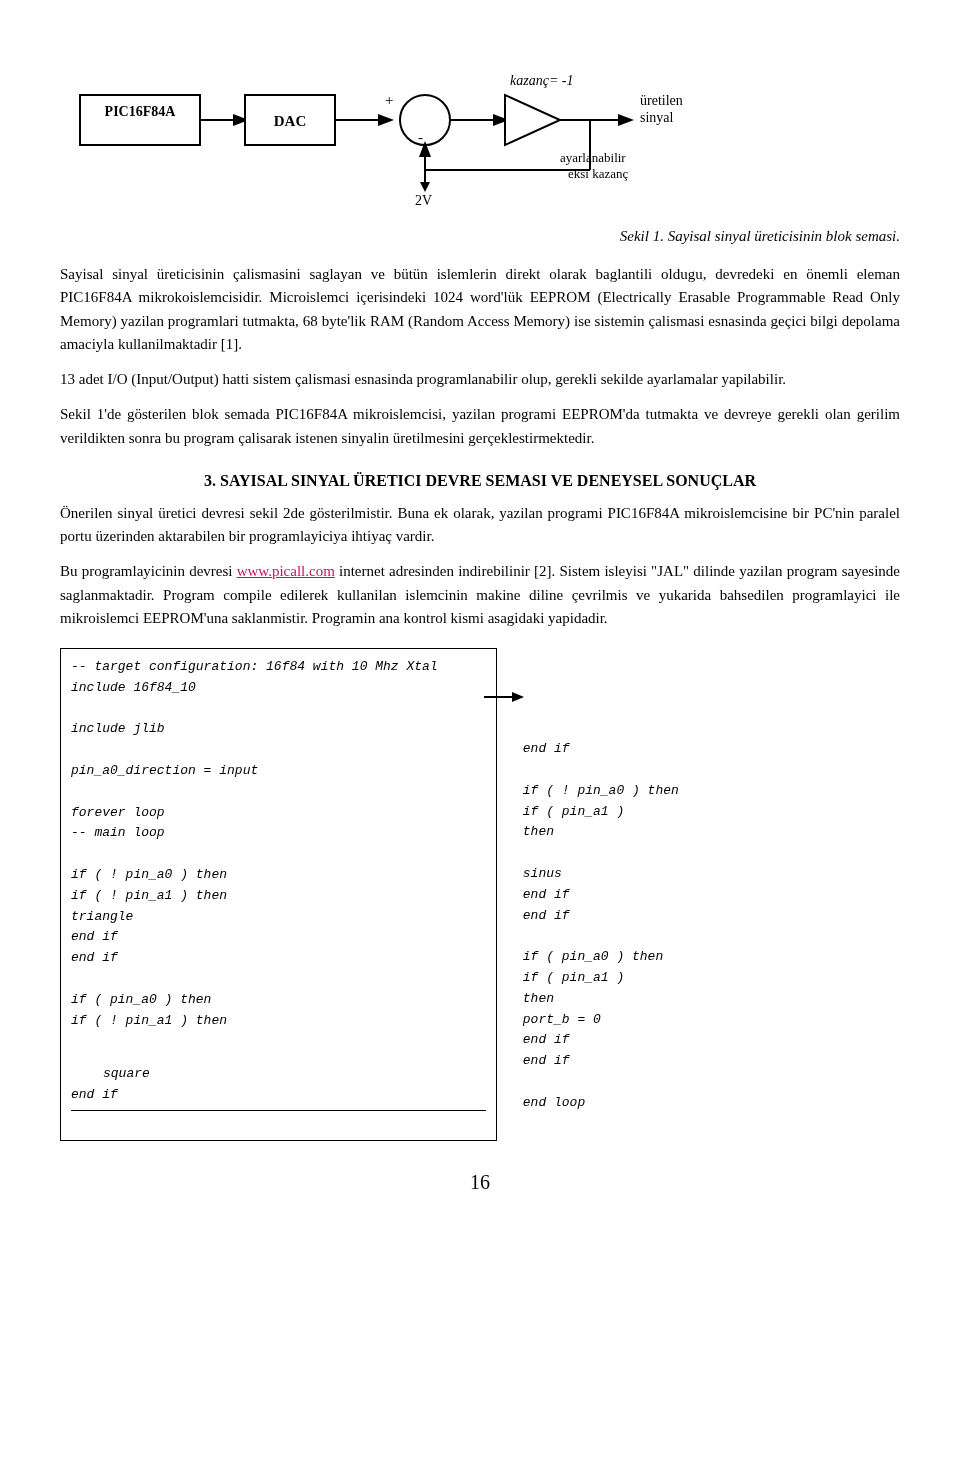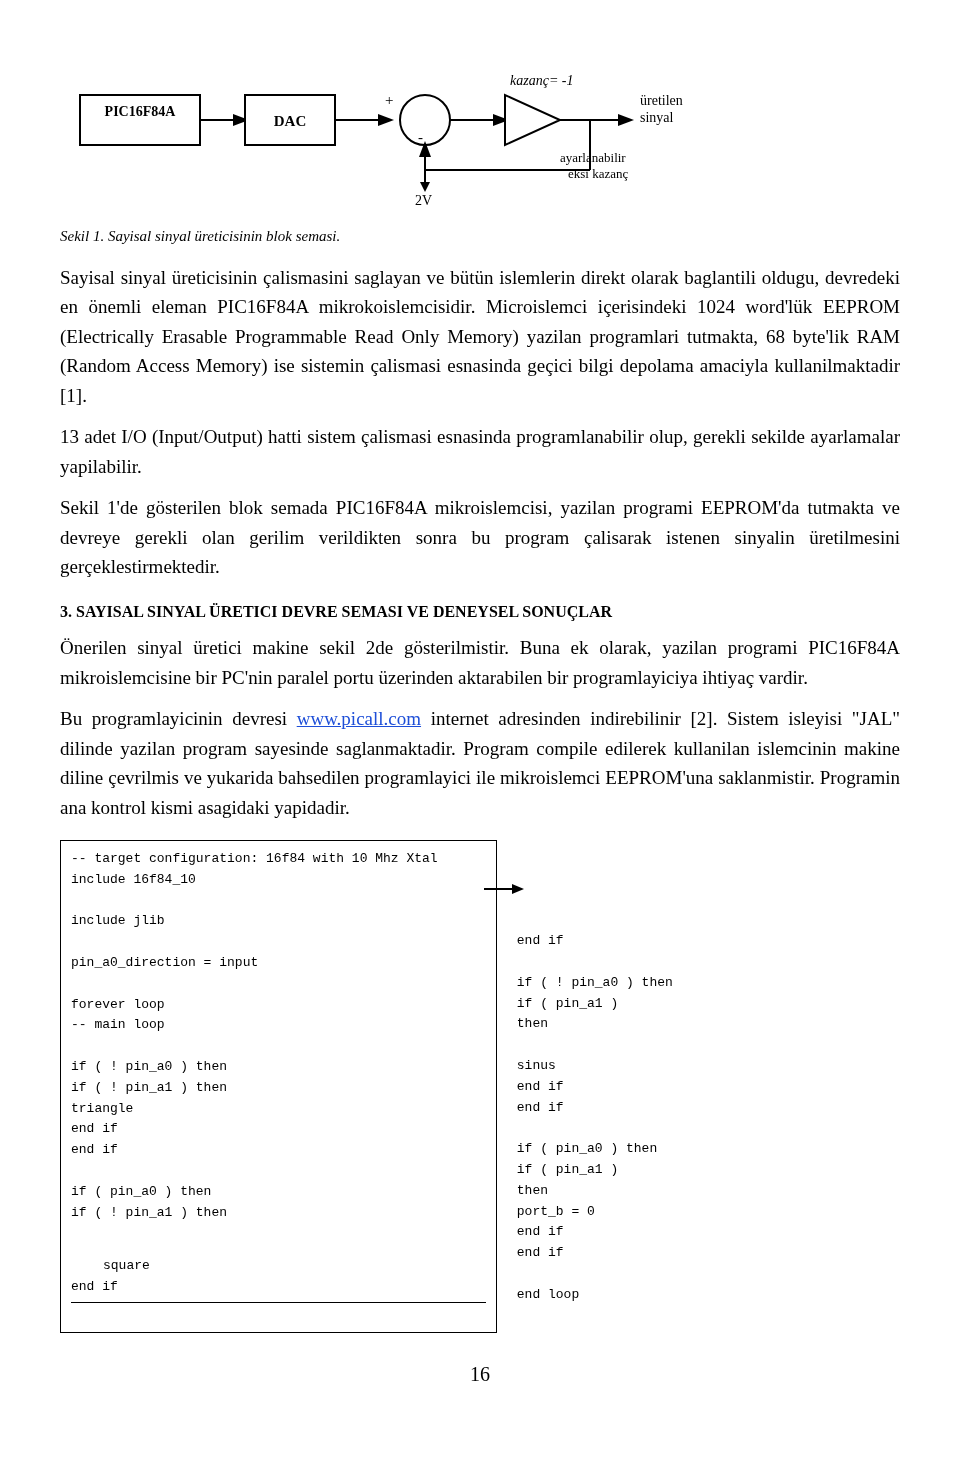--- a/index.html
+++ b/index.html
@@ -17,49 +17,51 @@
     .diagram-container {
       display: flex;
       justify-content: center;
       align-items: center;
       margin-bottom: 18px;
       padding-top: 10px;
     }
 
     
     .figure-caption {
-      text-align: left;
+      text-align: right;
       font-style: italic;
       font-size: 15px;
       margin-bottom: 18px;
     }
 
     
     .body-text {
       text-align: justify;
       line-height: 1.55;
       margin-bottom: 12px;
-      font-size: 19px;
+      font-size: 15px;
     }
 
     
     .section-heading {
       font-weight: bold;
       font-size: 16px;
       margin: 22px 0 12px 0;
+      text-align: center;
     }
 
     
     .code-area {
       display: flex;
-      gap: 0;
+      gap: 6px;
       margin: 18px 0 10px 0;
       font-family: 'Courier New', Courier, monospace;
       font-size: 13px;
       line-height: 1.6;
+      font-style: italic;
     }
 
     .code-left {
       flex: 0 0 52%;
       border: 1px solid #000;
       padding: 8px 10px;
       position: relative;
     }
 
     .code-right {
@@ -86,21 +88,21 @@
       border-top: 1px solid #000;
       margin-top: 4px;
     }
 
     
     svg.diagram {
       overflow: visible;
     }
 
     a {
-      color: #1d4ed8;
+      color: #be185d;
       text-decoration: underline;
     }
   </style>
 </head>
 <body>
 
 <div class="diagram-container">
   <svg class="diagram" width="820" height="170" viewBox="0 0 820 170">
 
     <rect x="10" y="55" width="120" height="50" fill="white" stroke="black" stroke-width="2"></rect>
@@ -162,21 +164,21 @@
   <span>Microislemci içerisindeki 1024 word'lük EEPROM (Electrically Erasable Programmable Read Only Memory) yazilan programlari tutmakta, 68 byte'lik RAM (Random Access Memory) ise sistemin çalismasi esnasinda geçici bilgi depolama amaciyla kullanilmaktadir [1].</span>
 </div>
 
 <div class="body-text">13 adet I/O (Input/Output) hatti sistem çalismasi esnasinda programlanabilir olup, gerekli sekilde ayarlamalar yapilabilir.</div>
 
 <div class="body-text">Sekil 1'de gösterilen blok semada PIC16F84A mikroislemcisi, yazilan programi EEPROM'da tutmakta ve devreye gerekli olan gerilim verildikten sonra bu program çalisarak istenen sinyalin üretilmesini gerçeklestirmektedir.</div>
 
 <div class="section-heading">3. SAYISAL SINYAL ÜRETICI DEVRE SEMASI VE DENEYSEL SONUÇLAR</div>
 
 <div class="body-text">
-  <span>Önerilen sinyal üretici makine sekil 2de gösterilmistir.</span>
+  <span>Önerilen sinyal üretici devresi sekil 2de gösterilmistir.</span>
   <span>Buna ek olarak, yazilan programi PIC16F84A mikroislemcisine bir PC'nin paralel portu üzerinden aktarabilen bir programlayiciya ihtiyaç vardir.</span>
 </div>
 
 <div class="body-text">
   <span>Bu programlayicinin devresi </span><a href="#">www.picall.com</a><span> internet adresinden indirebilinir [2]. Sistem isleyisi "JAL" dilinde yazilan program sayesinde saglanmaktadir. Program compile edilerek kullanilan islemcinin makine diline çevrilmis ve yukarida bahsedilen programlayici ile mikroislemci EEPROM'una saklanmistir. Programin ana kontrol kismi asagidaki yapidadir.</span>
 </div>
 
 <div class="code-area">
 
   <div class="code-left">

